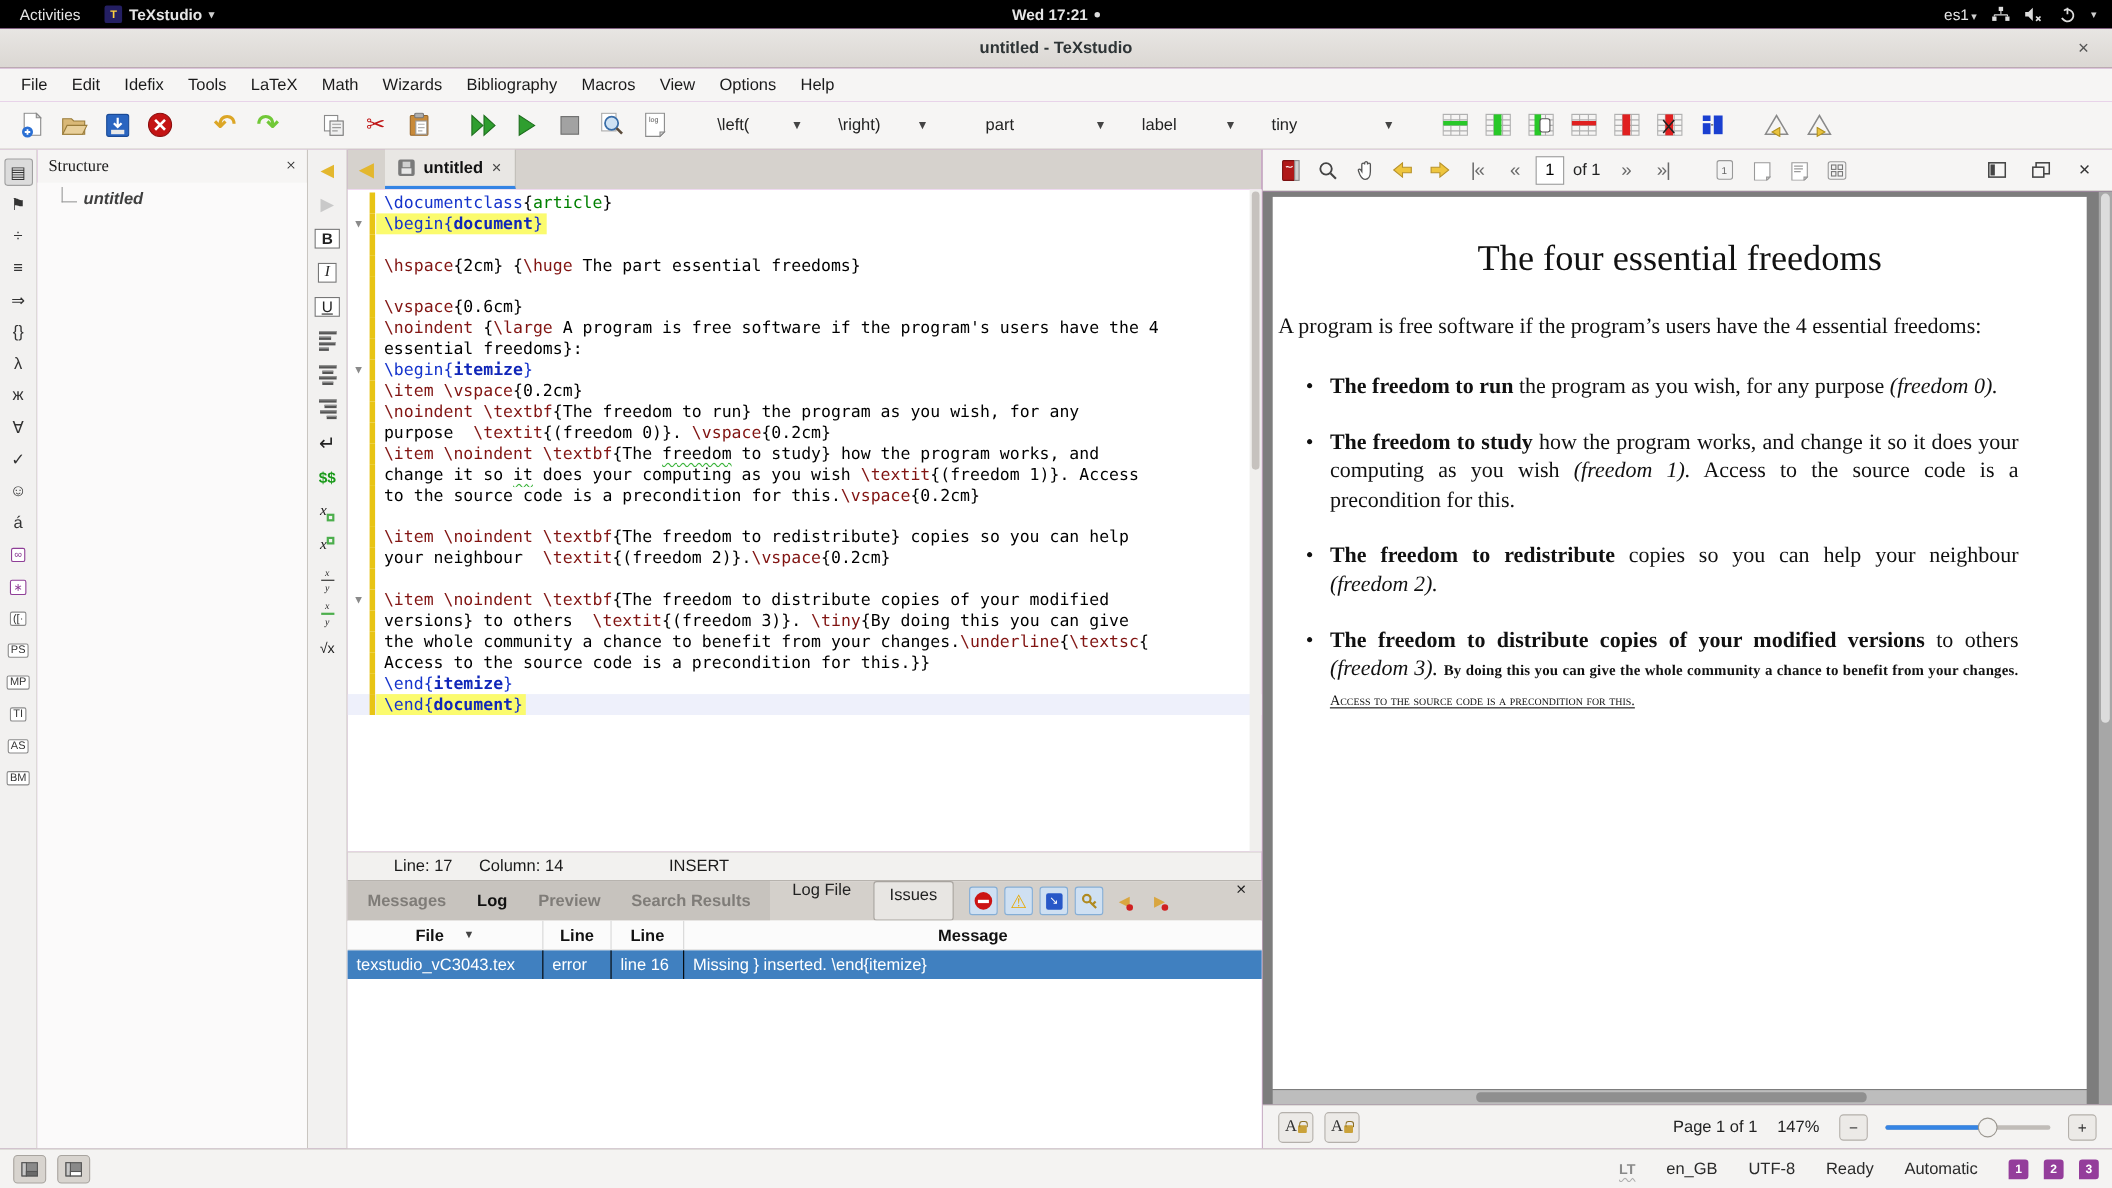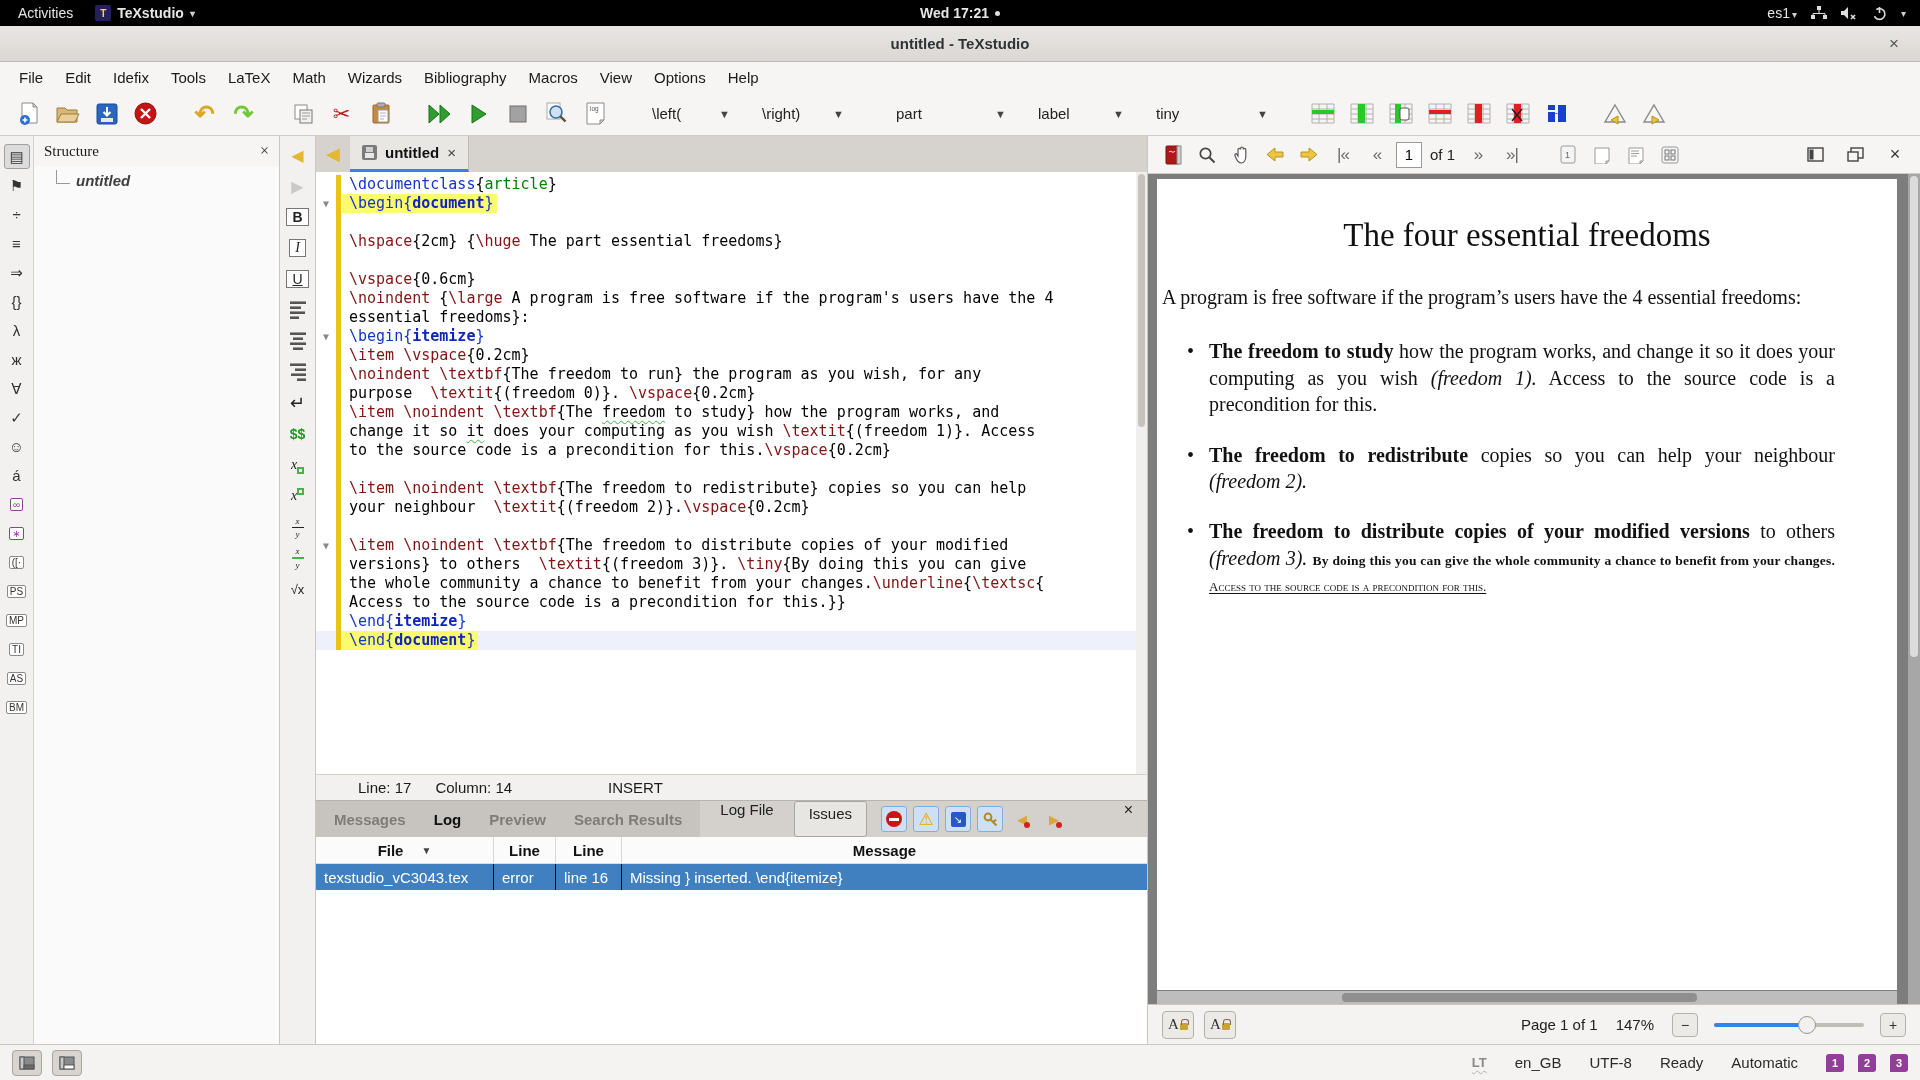--- a/index.html
+++ b/index.html
@@ -786,20 +786,21 @@
           </span>
           <span class="pbtn" style="font-size:18px;color:#333;">×</span>
         </div>
       </div>
 
       <div class="pdf-view">
         <div class="pdf-page">
           <div class="pdf-title">The four essential freedoms</div>
           <div class="pdf-intro">A program is free software if the program’s users have the 4 essential freedoms:</div>
           <div class="pdf-bullets">
+              <div class="pdf-li"><span class="r-b">The freedom to run</span><span class="r-n"> the program as you wish, for any purpose </span><span class="r-i">(freedom 0).</span></div>
               <div class="pdf-li"><span class="r-b">The freedom to study</span><span class="r-n"> how the program works, and change it so it does your computing as you wish </span><span class="r-i">(freedom 1).</span><span class="r-n"> Access to the source code is a precondition for this.</span></div>
               <div class="pdf-li"><span class="r-b">The freedom to redistribute</span><span class="r-n"> copies so you can help your neighbour </span><span class="r-i">(freedom 2).</span></div>
               <div class="pdf-li"><span class="r-b">The freedom to distribute copies of your modified versions</span><span class="r-n"> to others </span><span class="r-i">(freedom 3).</span><span class="r-n"> </span><span class="r-ty">By doing this you can give the whole community a chance to benefit from your changes. </span><span class="r-tysc">Access to the source code is a precondition for this.</span></div>
             </div>
         </div>
         <div class="pdf-hscroll">
             <div class="handle"></div>
           </div>
         <div class="pdf-vscroll">
             <div class="handle"></div>

